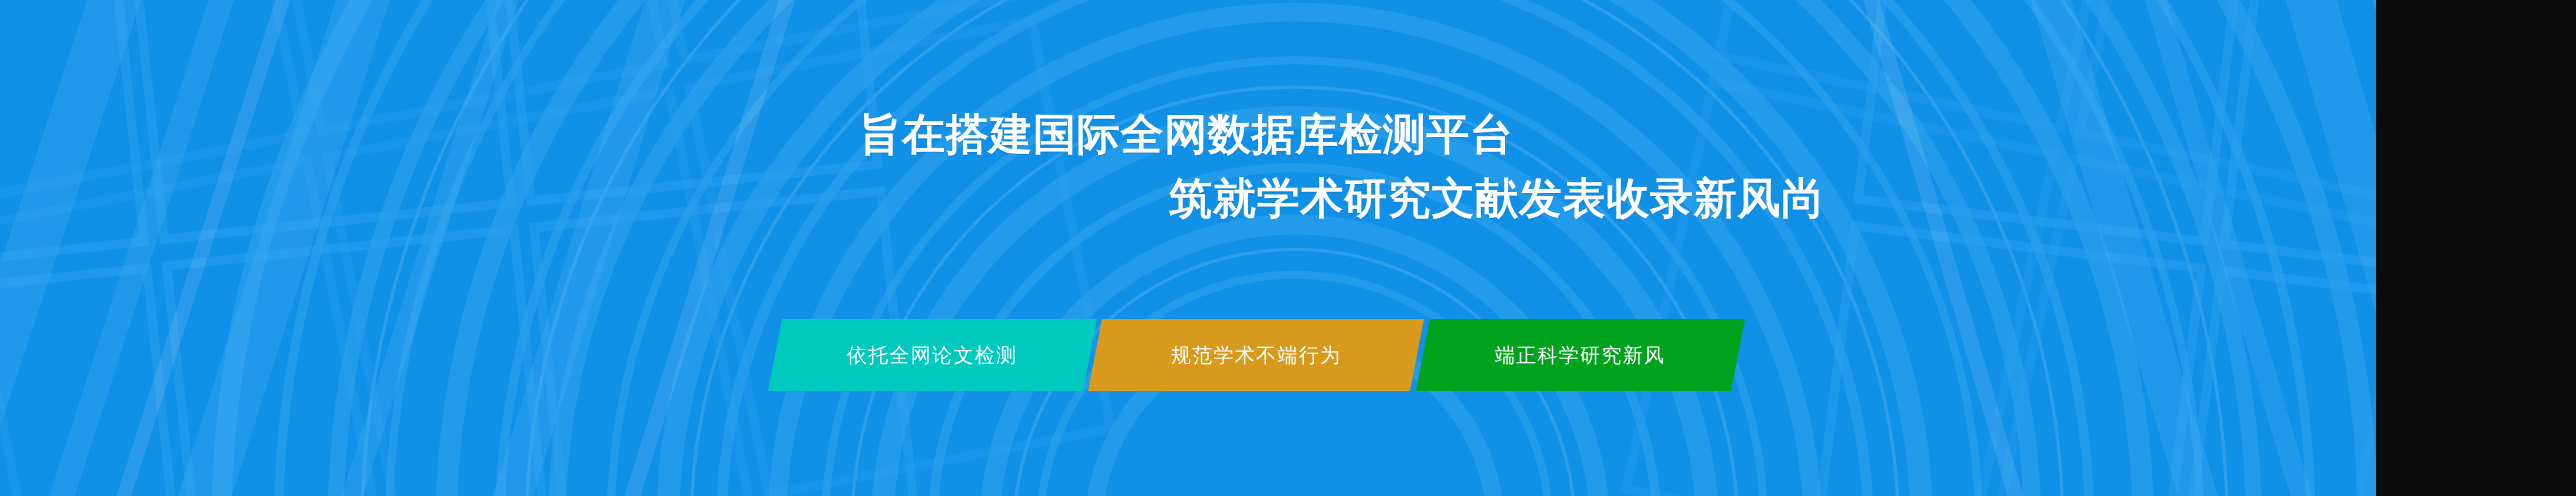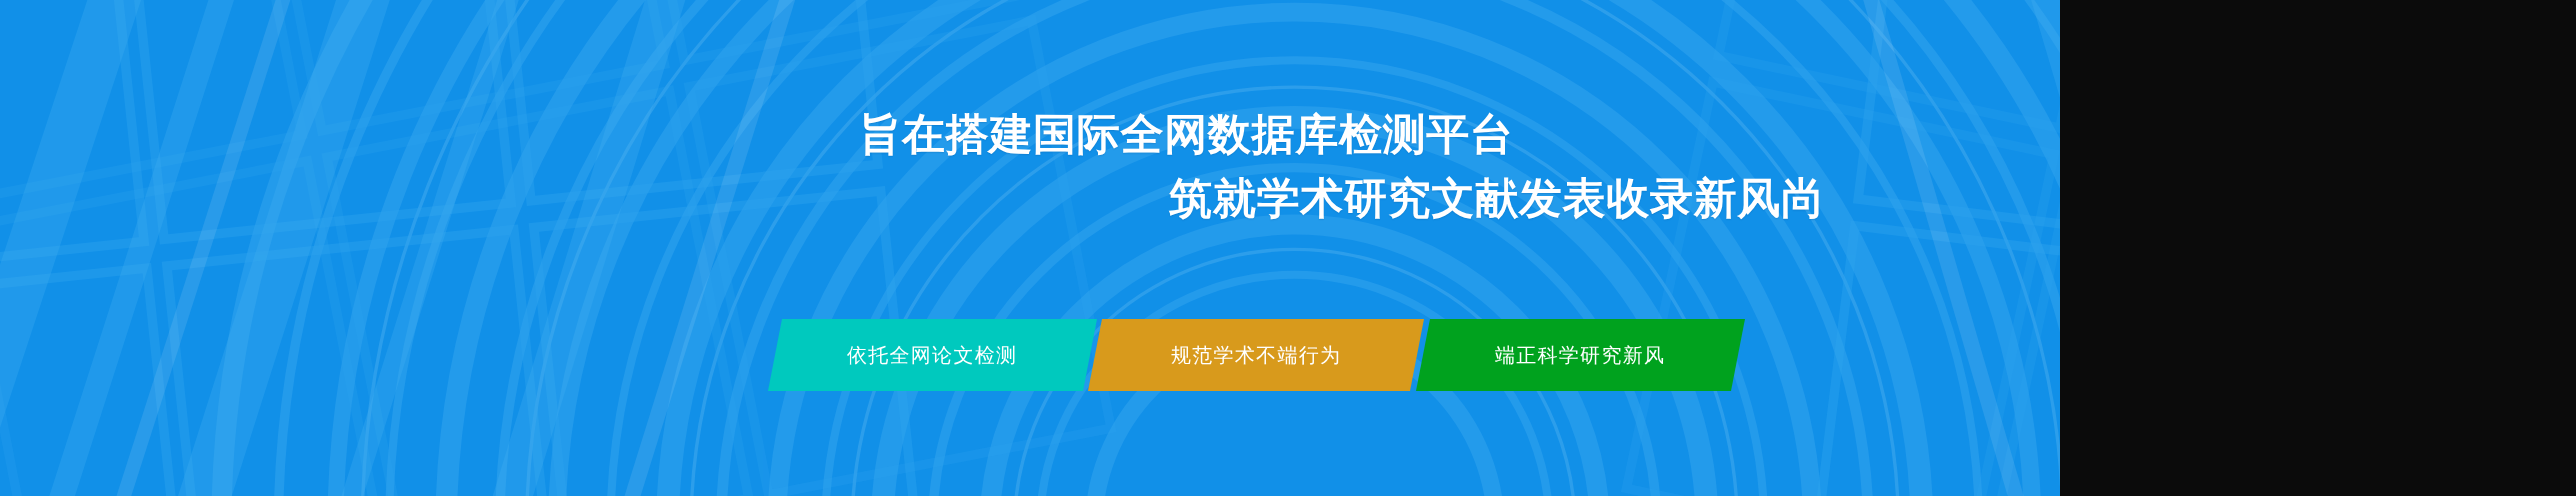--- a/index.html
+++ b/index.html
@@ -1,21 +1,21 @@
 <!DOCTYPE html>
 <html lang="zh" style="font-size:10.7px"><head>
 <meta charset="utf-8">
 <title>Banner</title>
 <style>
   html,body{margin:0;padding:0;background:#0b0b0b;}
   *{box-sizing:border-box;}
 
   .banner{
     position:relative;
-    width:2060px;
+    width:2376px;
     height:496px;
     overflow:hidden;
     background:#1290e8;
     font-family:Liberation Serif, serif;
   }
 
   
   .bg-layer{position:absolute;inset:0;overflow:hidden;pointer-events:none;}
   .bg-svg{position:absolute;top:0;left:0;width:2576px;height:496px;display:block;}
 

